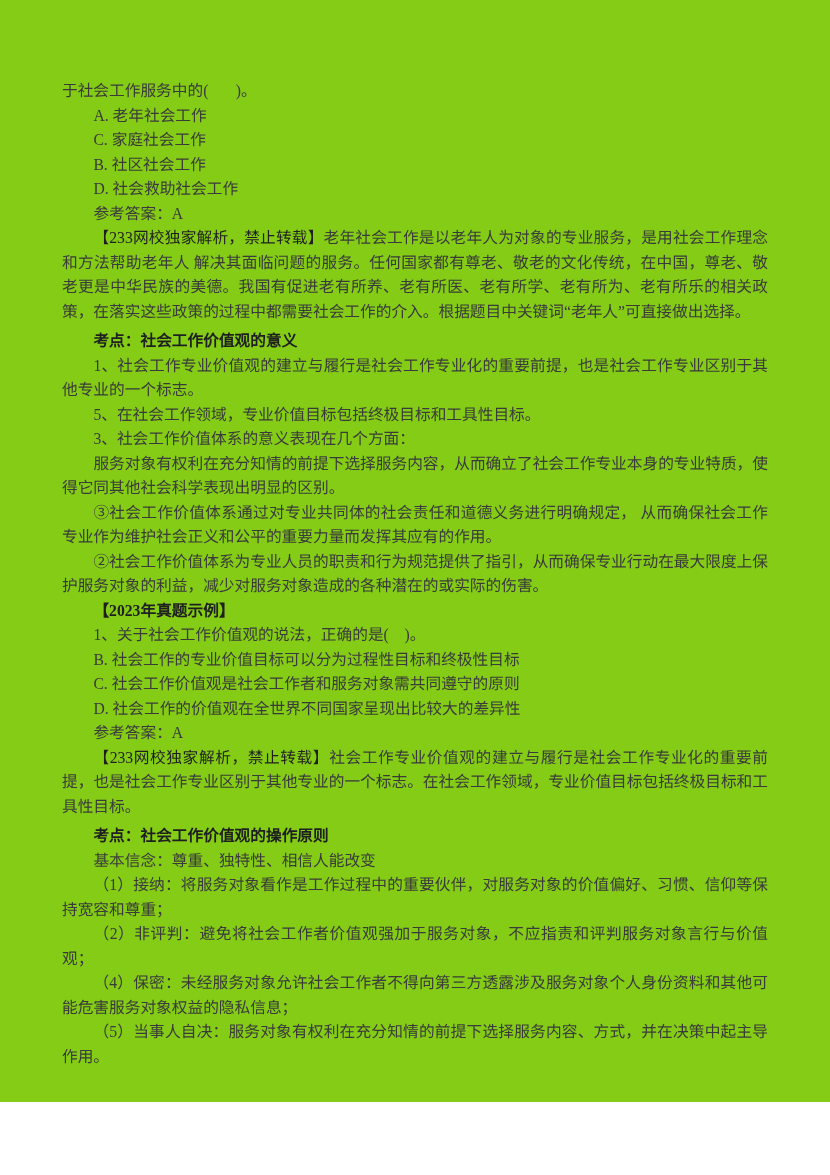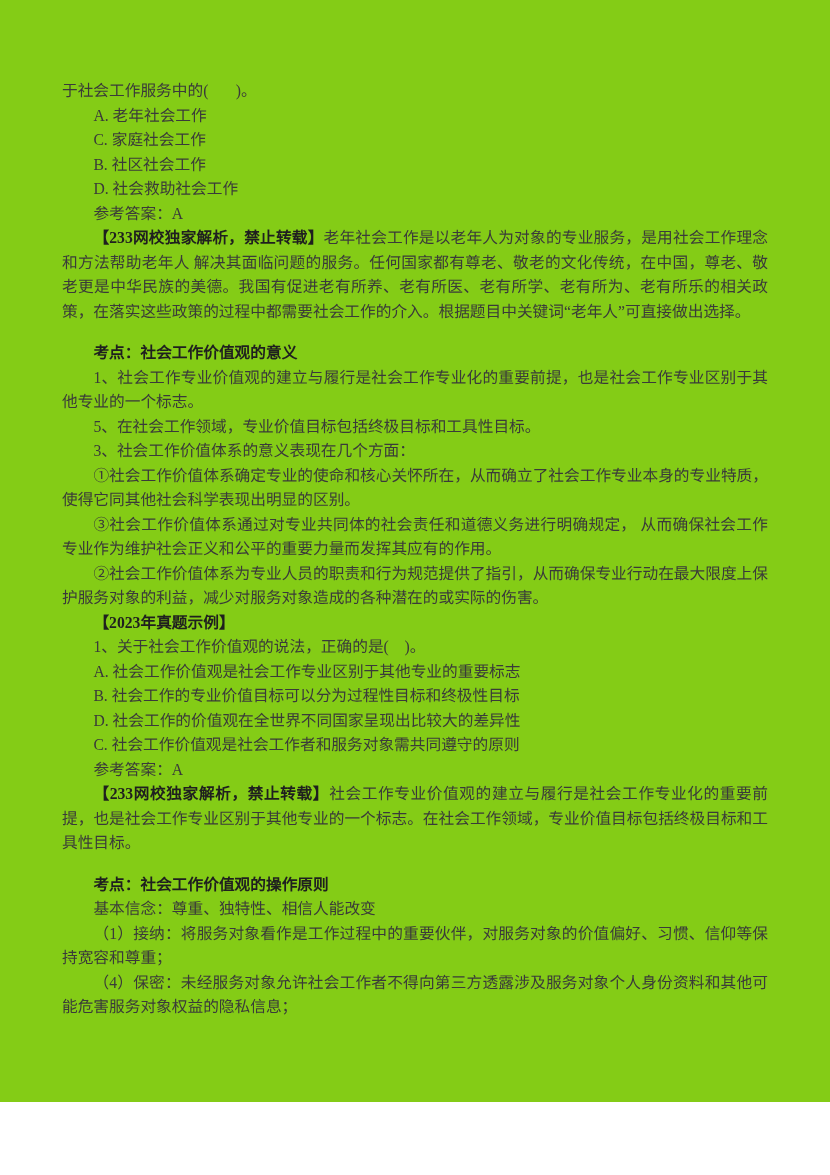--- a/index.html
+++ b/index.html
@@ -27,56 +27,57 @@
     text-align: justify;
     white-space: pre-wrap;
     word-break: break-all;
   }
   .doc p.no-indent {
     text-indent: 0;
   }
   .doc p.heading {
     font-weight: bold;
     color: #1f1f1f;
-    margin-top: 17px;
+    margin-top: 5px;
   }
   .doc p.bold {
     font-weight: bold;
     color: #1f1f1f;
   }
   .doc .lead {
-    font-weight: bold;
+    font-weight: normal;
     color: #1f1f1f;
   }
 </style>
 </head>
 <body>
 
 <div class="page">
   <div class="doc">
       <p class="body no-indent"><span>于社会工作服务中的(       )。</span></p>
       <p class="body"><span>A. 老年社会工作</span></p>
       <p class="body"><span>C. 家庭社会工作</span></p>
       <p class="body"><span>B. 社区社会工作</span></p>
       <p class="body"><span>D. 社会救助社会工作</span></p>
       <p class="body"><span>参考答案：A</span></p>
       <p class="body"><span class="lead">【233网校独家解析，禁止转载】</span><span>老年社会工作是以老年人为对象的专业服务，是用社会工作理念和方法帮助老年人 解决其面临问题的服务。任何国家都有尊老、敬老的文化传统，在中国，尊老、敬老更是中华民族的美德。我国有促进老有所养、老有所医、老有所学、老有所为、老有所乐的相关政策，在落实这些政策的过程中都需要社会工作的介入。根据题目中关键词“老年人”可直接做出选择。</span></p>
       <p class="heading"><span>考点：社会工作价值观的意义</span></p>
       <p class="body"><span>1、社会工作专业价值观的建立与履行是社会工作专业化的重要前提，也是社会工作专业区别于其他专业的一个标志。</span></p>
       <p class="body"><span>5、在社会工作领域，专业价值目标包括终极目标和工具性目标。</span></p>
       <p class="body"><span>3、社会工作价值体系的意义表现在几个方面：</span></p>
-      <p class="body"><span>①社会工作价值体系确定专业的使命和核心关怀所在，从而确立了社会工作专业本身的专业特质，使得它同其他社会科学表现出明显的区别。</span></p>
+      <p class="body"><span>服务对象有权利在充分知情的前提下选择服务内容，从而确立了社会工作专业本身的专业特质，使得它同其他社会科学表现出明显的区别。</span></p>
       <p class="body"><span>③社会工作价值体系通过对专业共同体的社会责任和道德义务进行明确规定， 从而确保社会工作专业作为维护社会正义和公平的重要力量而发挥其应有的作用。</span></p>
       <p class="body"><span>②社会工作价值体系为专业人员的职责和行为规范提供了指引，从而确保专业行动在最大限度上保护服务对象的利益，减少对服务对象造成的各种潜在的或实际的伤害。</span></p>
       <p class="body bold"><span>【2023年真题示例】</span></p>
       <p class="body"><span>1、关于社会工作价值观的说法，正确的是(    )。</span></p>
-      <p class="body"><span>A. 社会工作价值观是社会工作专业区别于其他专业的重要标志</span></p>
       <p class="body"><span>B. 社会工作的专业价值目标可以分为过程性目标和终极性目标</span></p>
+      <p class="body"><span>C. 社会工作价值观是社会工作者和服务对象需共同遵守的原则</span></p>
       <p class="body"><span>D. 社会工作的价值观在全世界不同国家呈现出比较大的差异性</span></p>
-      <p class="body"><span>C. 社会工作价值观是社会工作者和服务对象需共同遵守的原则</span></p>
       <p class="body"><span>参考答案：A</span></p>
       <p class="body"><span class="lead">【233网校独家解析，禁止转载】</span><span>社会工作专业价值观的建立与履行是社会工作专业化的重要前提，也是社会工作专业区别于其他专业的一个标志。在社会工作领域，专业价值目标包括终极目标和工具性目标。</span></p>
       <p class="heading"><span>考点：社会工作价值观的操作原则</span></p>
       <p class="body"><span>基本信念：尊重、独特性、相信人能改变</span></p>
       <p class="body"><span>（1）接纳：将服务对象看作是工作过程中的重要伙伴，对服务对象的价值偏好、习惯、信仰等保持宽容和尊重；</span></p>
+      <p class="body"><span>（2）非评判：避免将社会工作者价值观强加于服务对象，不应指责和评判服务对象言行与价值观；</span></p>
       <p class="body"><span>（4）保密：未经服务对象允许社会工作者不得向第三方透露涉及服务对象个人身份资料和其他可能危害服务对象权益的隐私信息；</span></p>
+      <p class="body"><span>（5）当事人自决：服务对象有权利在充分知情的前提下选择服务内容、方式，并在决策中起主导作用。</span></p>
     </div>
 </div>
 
 </body></html>

